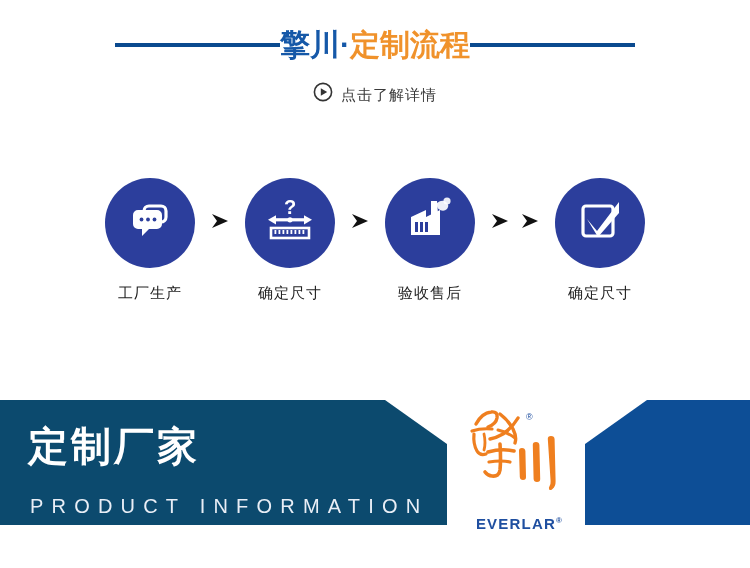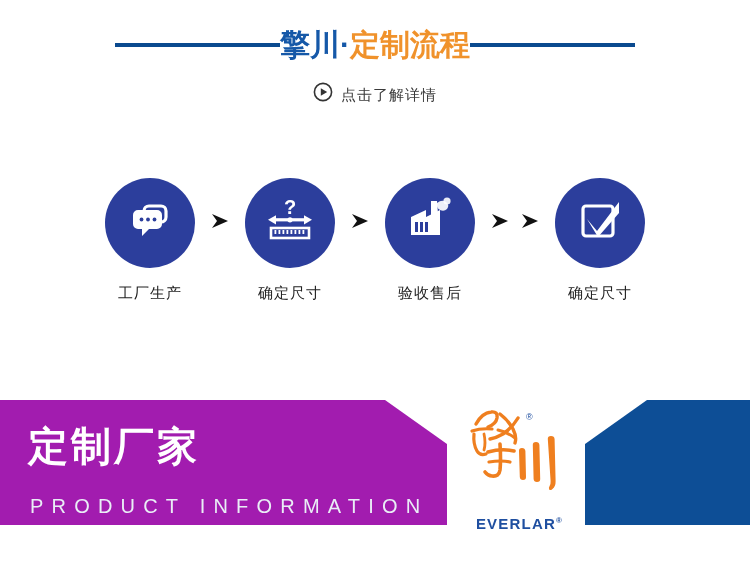--- a/index.html
+++ b/index.html
@@ -106,21 +106,21 @@
     height: 90px;
   }
 
   
   .banner-left {
     position: absolute;
     left: 0;
     top: 400px;
     width: 447px;
     height: 147px;
-    background: #a21caf;
+    background: #0c4a6e;
     clip-path: polygon(0 0, 385px 0, 447px 44px, 447px 125px, 0 125px);
     text-align: right;
   }
   .banner-left .bl-title {
     position: absolute;
     left: 28px;
     top: 26px;
     font-size: 40px;
     font-weight: bold;
     color: #ffffff;

